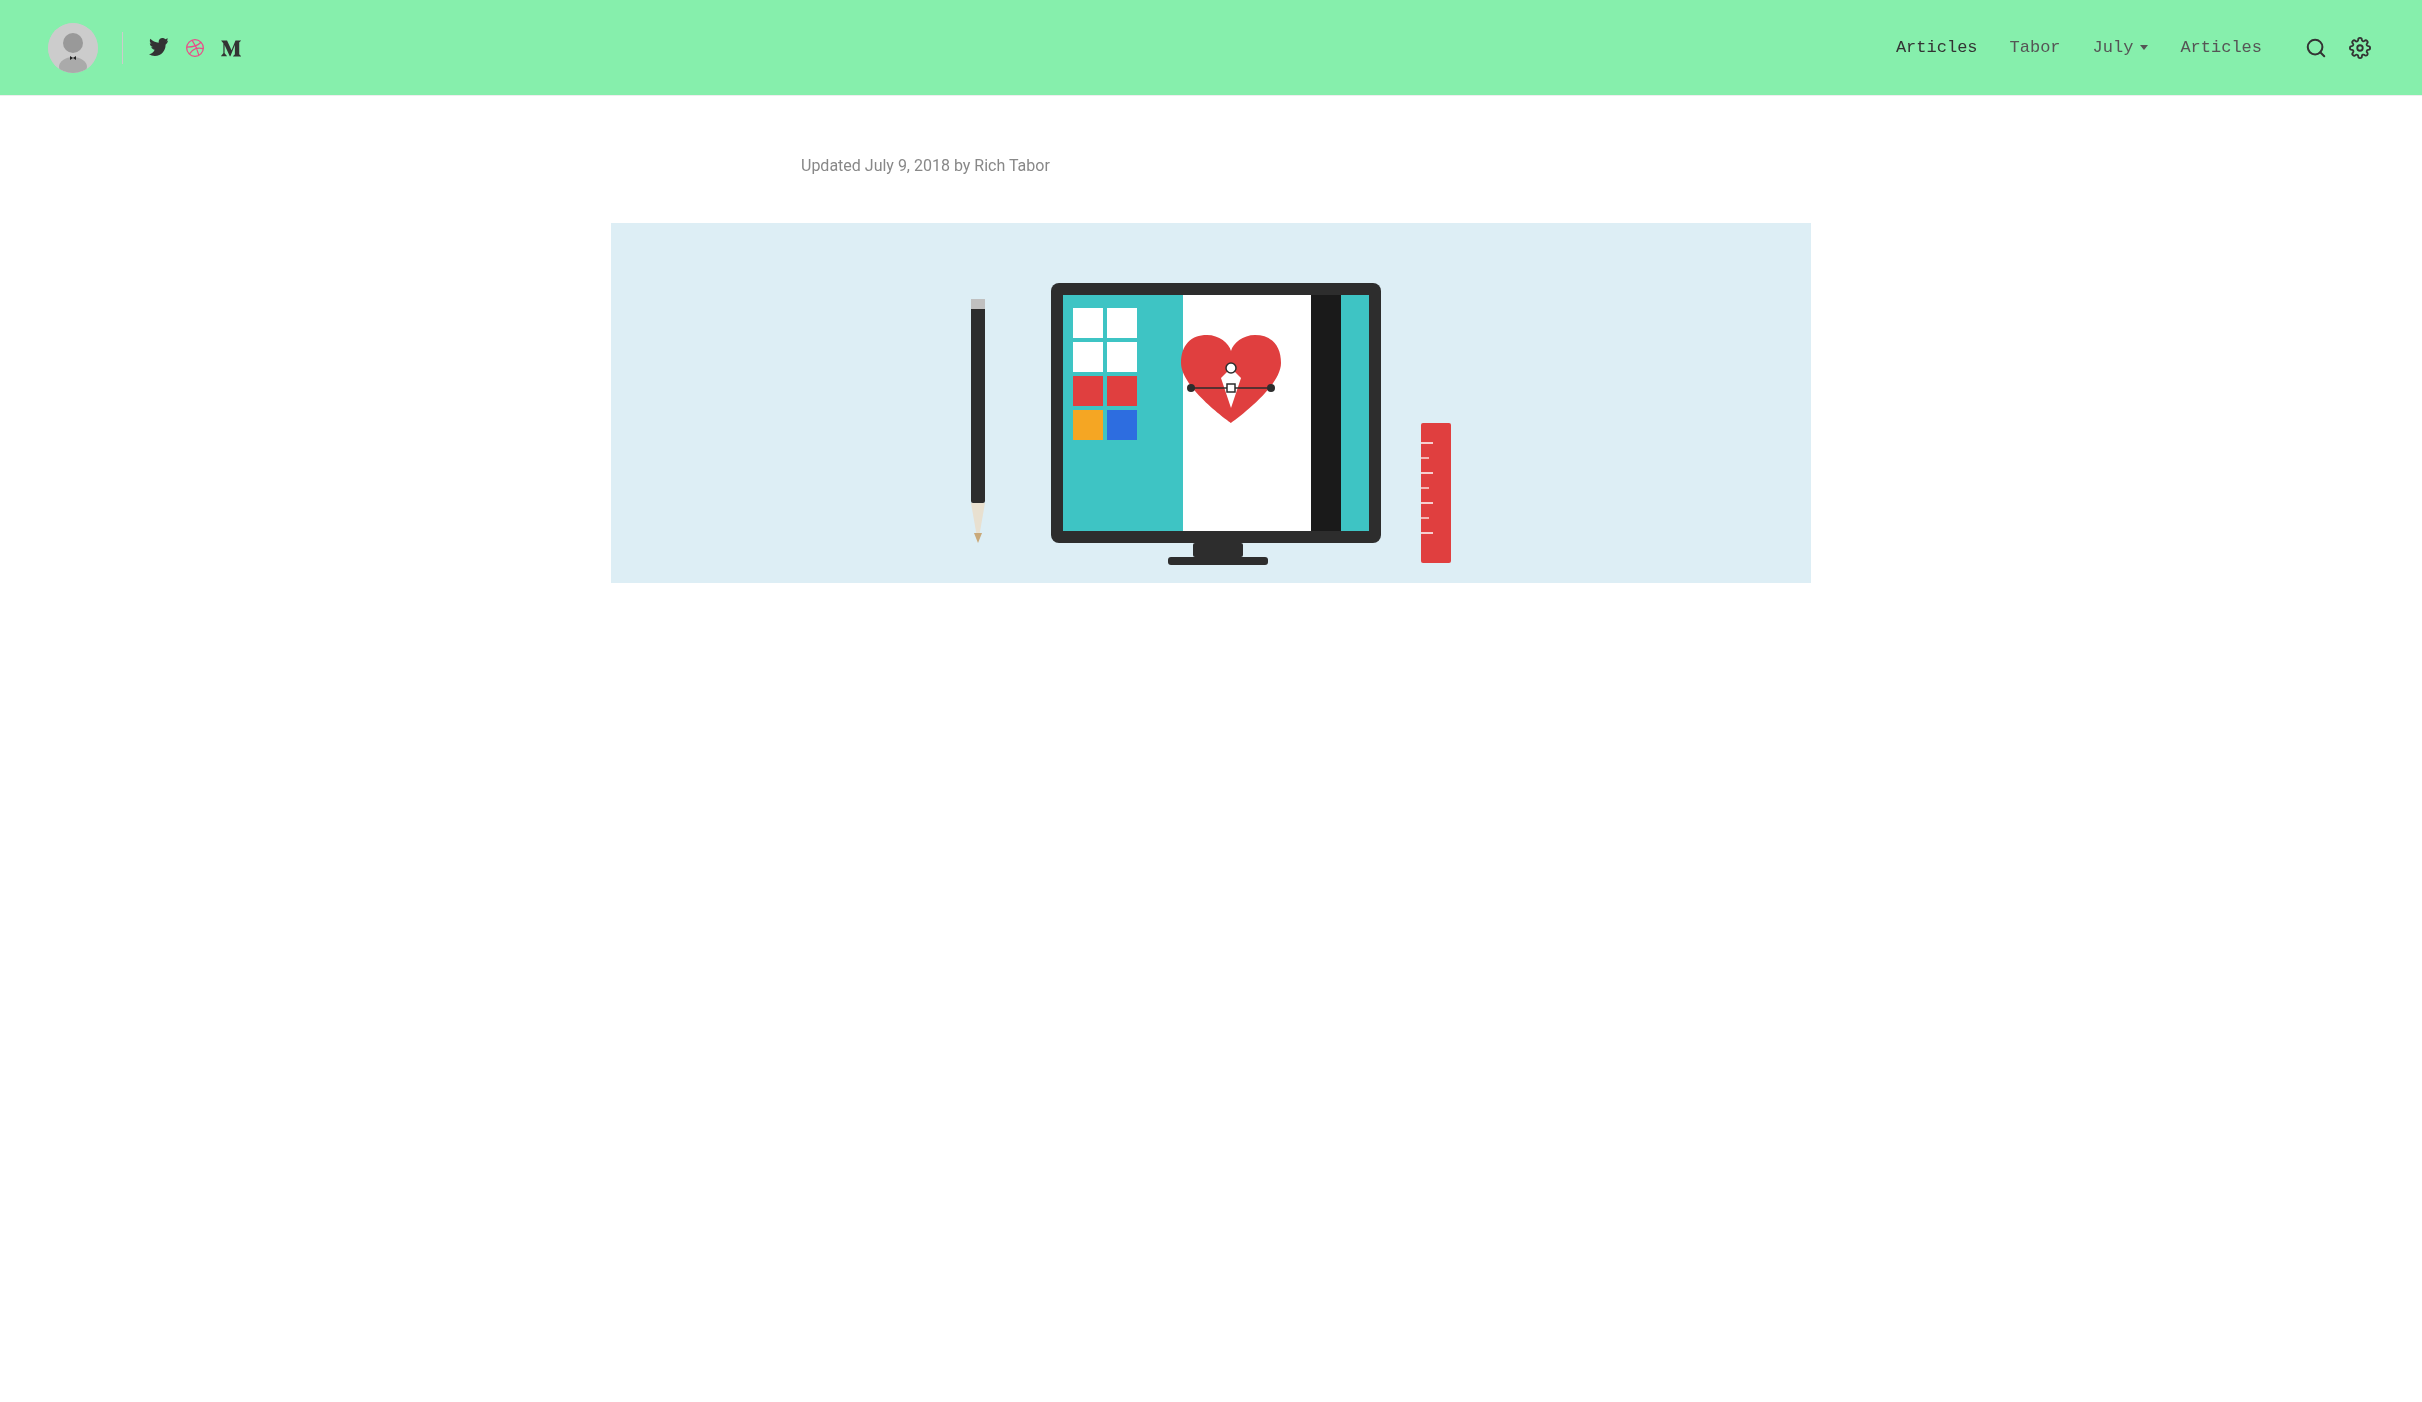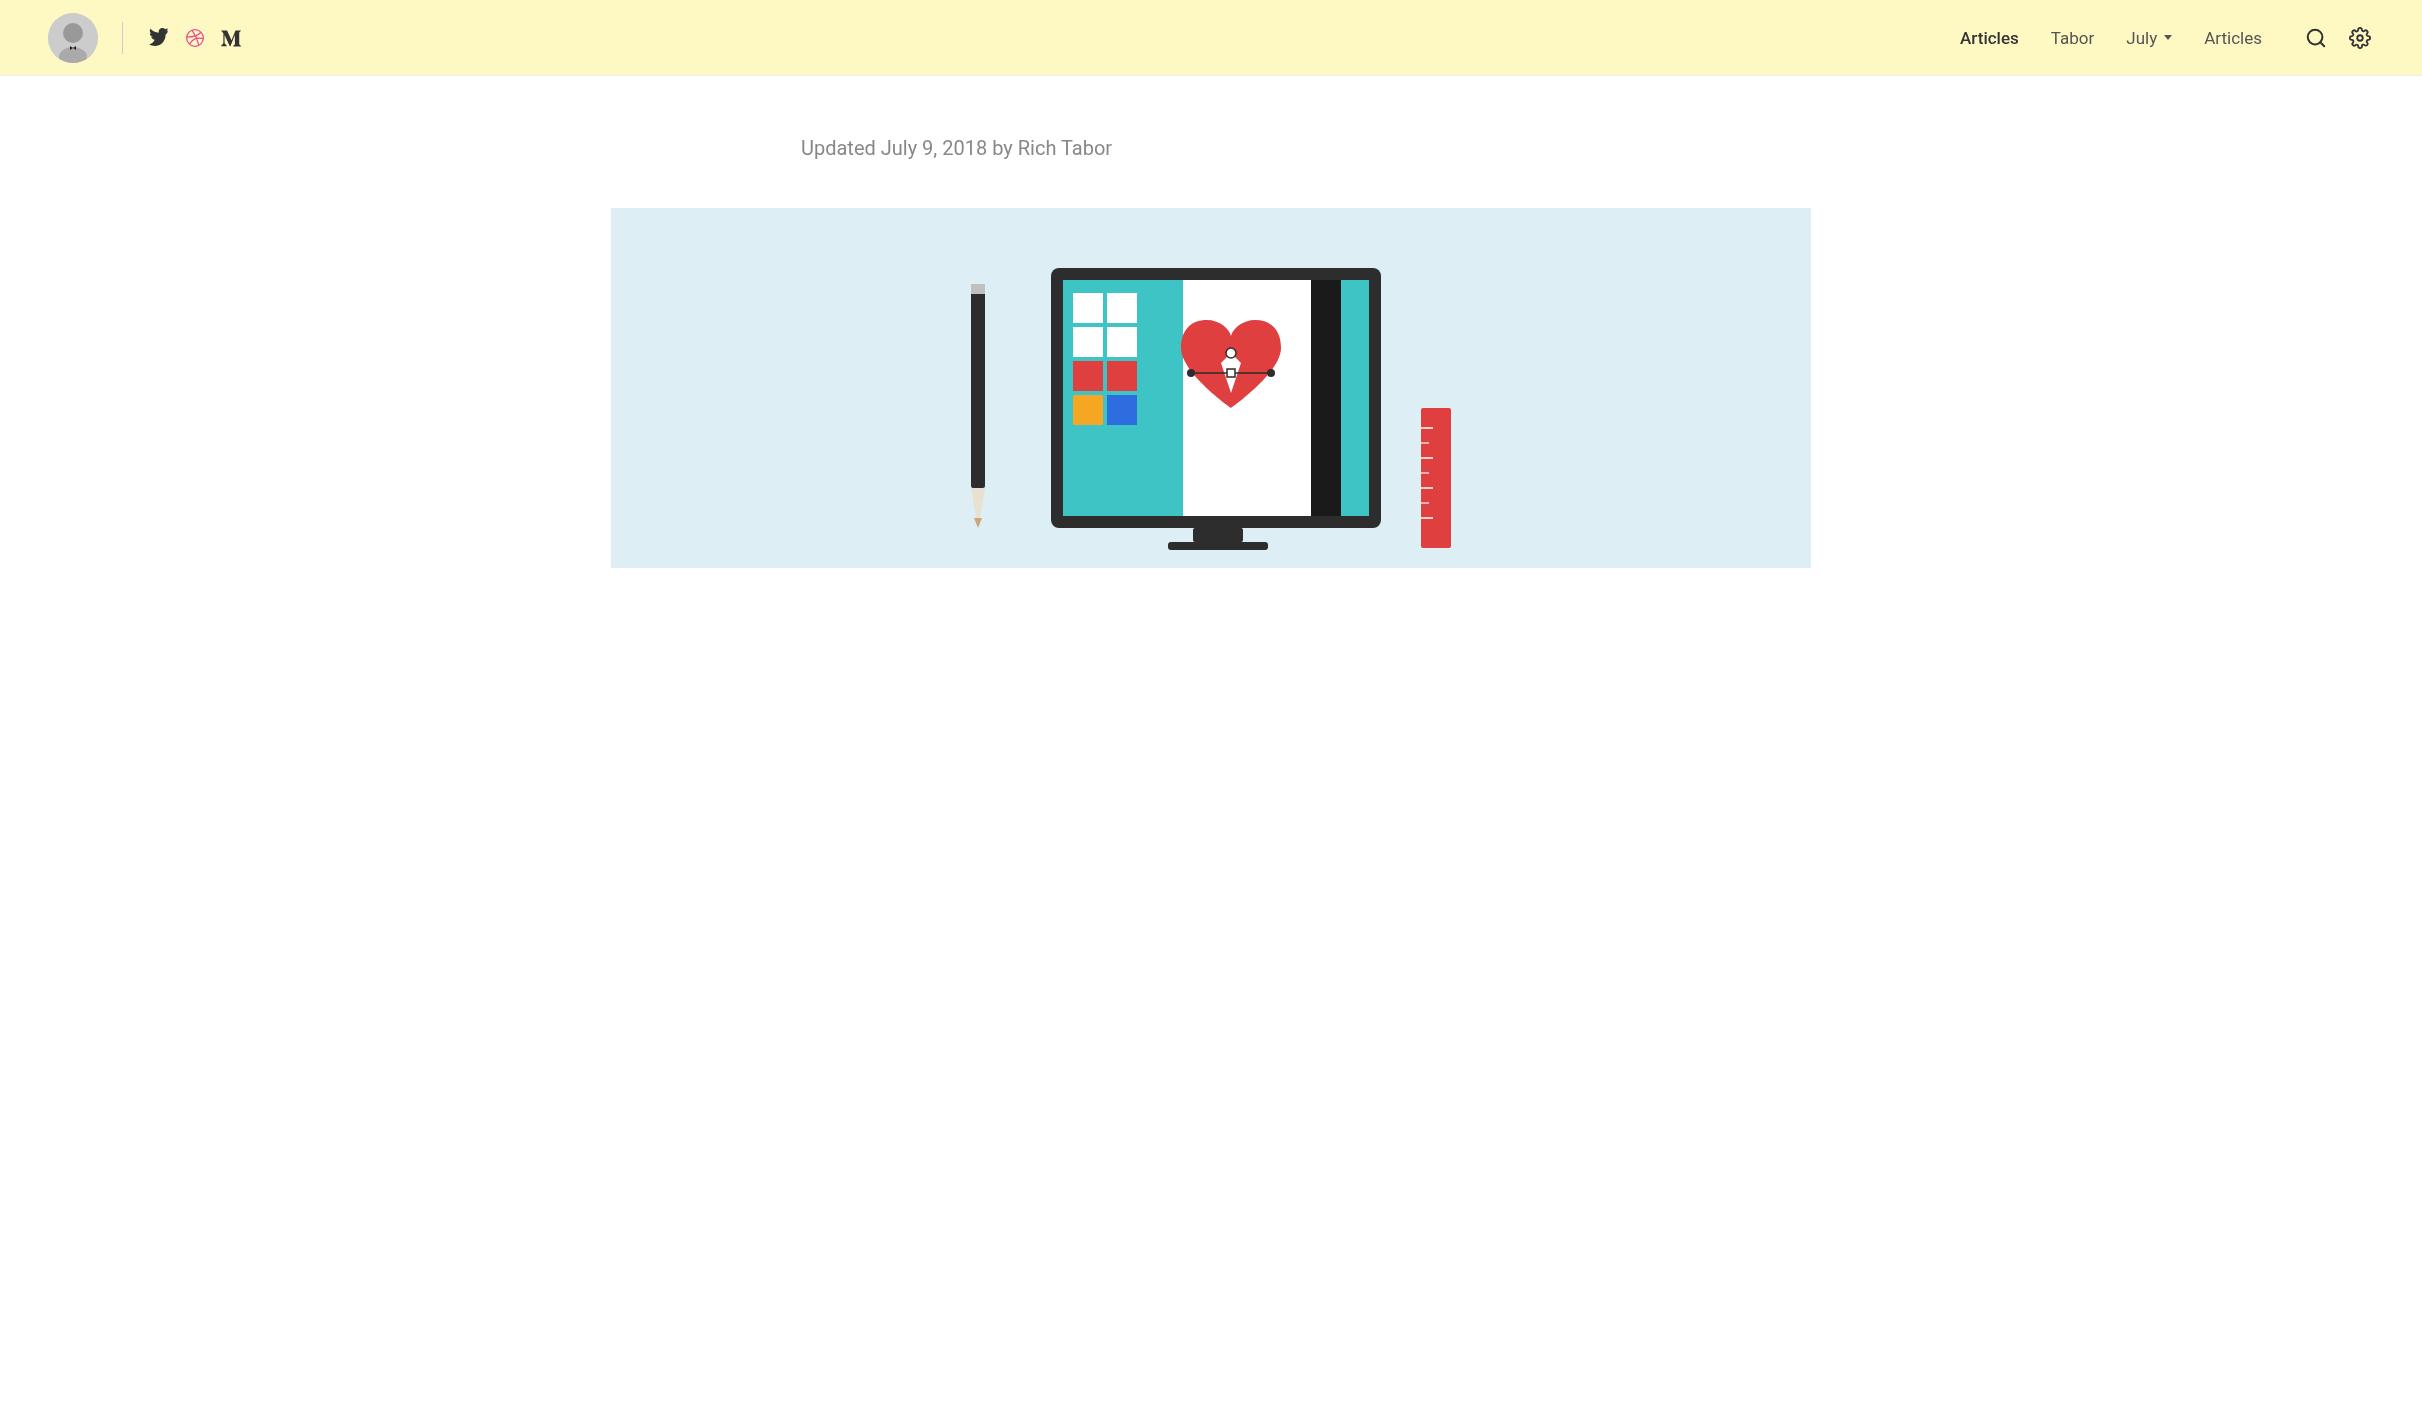--- a/index.html
+++ b/index.html
@@ -4,26 +4,27 @@
   <style>
     * { box-sizing: border-box; margin: 0; padding: 0; }
     body { font-family: -apple-system, BlinkMacSystemFont, 'Segoe UI', Roboto, Oxygen, sans-serif; background: #fff; color: #222; }
 
     
     .header {
       display: flex;
       align-items: center;
       justify-content: space-between;
       padding: 0 48px;
-      height: 76px;
+      height: 96px;
       border-bottom: 1px solid #eee;
       position: sticky;
       top: 0;
-      background: #fef9c3;
+      background: #86efac;
       z-index: 100;
+      font-family: Liberation Mono, monospace;
     }
     .header-left {
       display: flex;
       align-items: center;
       gap: 16px;
     }
     .avatar {
       width: 50px;
       height: 50px;
       border-radius: 50%;
@@ -93,21 +94,21 @@
     }
     .article-title {
       font-size: 62px;
       font-weight: 800;
       line-height: 1.1;
       color: #1a1a1a;
       margin-bottom: 32px;
       letter-spacing: -1px;
     }
     .article-meta {
-      font-size: 20px;
+      font-size: 16px;
       color: #888;
       margin-bottom: 48px;
     }
     .article-meta a {
       color: #888;
       text-decoration: none;
     }
 
     
     .hero-image {

